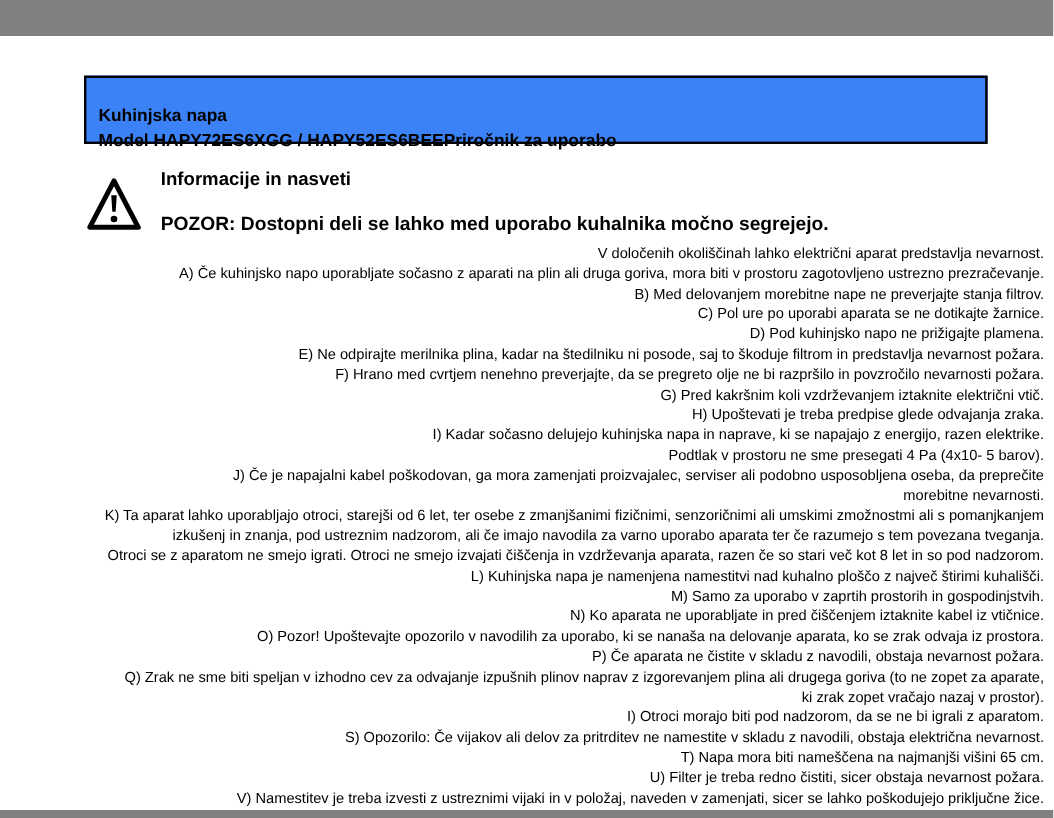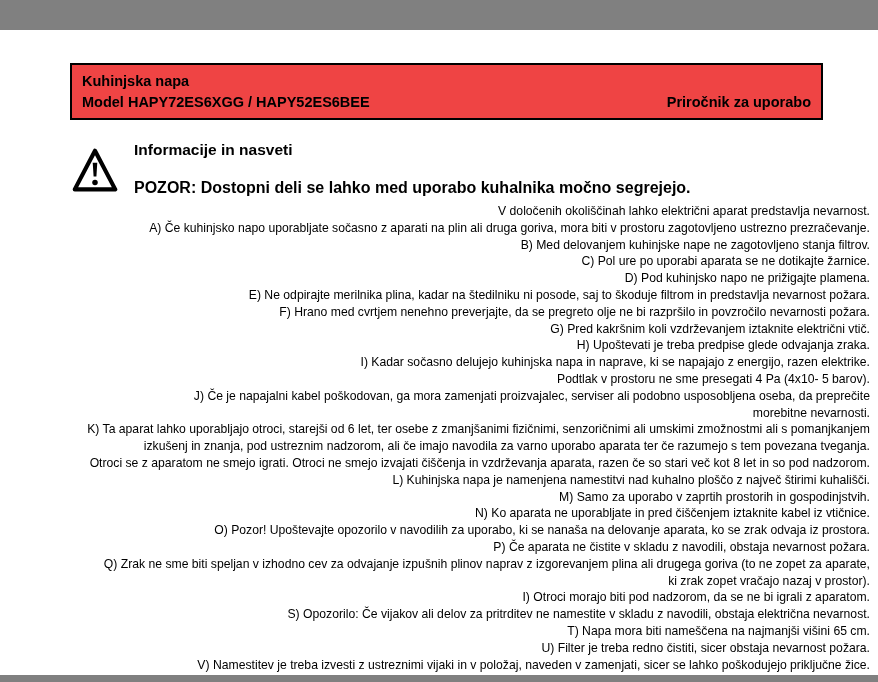--- a/index.html
+++ b/index.html
@@ -14,30 +14,30 @@
   .strip-top {
     position:absolute; top:0; left:0; width:878px; height:30px;
     background:#808080;
   }
   .strip-bottom {
     position:absolute; bottom:0; left:0; width:878px; height:7px;
     background:#808080;
   }
   .header-box {
     position:absolute; left:70px; top:63px; width:753px; height:57px;
-    background:#ef4444;
+    background:#3b82f6;
     border:2px solid #000;
     box-sizing:border-box;
-    padding:7px 10px 0 10px;
+    padding:23px 10px 0 10px;
   }
   .header-product {
     font-size:14.5px; font-weight:bold; line-height:18px;
   }
   .header-row {
-    display:flex; justify-content:space-between; align-items:baseline;
+    display:flex; justify-content:flex-start; align-items:baseline;
     font-size:14.5px; font-weight:bold; line-height:18px; margin-top:3px;
   }
   .warning {
     position:absolute; left:72px; top:138px;
     display:flex; align-items:flex-end;
   }
   .warning-icon-wrap { width:46px; height:48px; flex:0 0 auto; }
   .warning-texts { margin-left:16px; padding-top:3px; }
   .warning-title {
     font-size:15.5px; font-weight:bold; line-height:18px;
@@ -76,21 +76,21 @@
     </div>
     <div class="warning-texts">
       <div class="warning-title">Informacije in nasveti</div>
       <div class="warning-caution">POZOR: Dostopni deli se lahko med uporabo kuhalnika močno segrejejo.</div>
     </div>
   </div>
 
   <div class="body-text">
     <div class="line">V določenih okoliščinah lahko električni aparat predstavlja nevarnost.</div>
     <div class="line">A) Če kuhinjsko napo uporabljate sočasno z aparati na plin ali druga goriva, mora biti v prostoru zagotovljeno ustrezno prezračevanje.</div>
-    <div class="line">B) Med delovanjem kuhinjske nape ne zagotovljeno stanja filtrov.</div>
+    <div class="line">B) Med delovanjem morebitne nape ne preverjajte stanja filtrov.</div>
     <div class="line">C) Pol ure po uporabi aparata se ne dotikajte žarnice.</div>
     <div class="line">D) Pod kuhinjsko napo ne prižigajte plamena.</div>
     <div class="line">E) Ne odpirajte merilnika plina, kadar na štedilniku ni posode, saj to škoduje filtrom in predstavlja nevarnost požara.</div>
     <div class="line">F) Hrano med cvrtjem nenehno preverjajte, da se pregreto olje ne bi razpršilo in povzročilo nevarnosti požara.</div>
     <div class="line">G) Pred kakršnim koli vzdrževanjem iztaknite električni vtič.</div>
     <div class="line">H) Upoštevati je treba predpise glede odvajanja zraka.</div>
     <div class="line">I) Kadar sočasno delujejo kuhinjska napa in naprave, ki se napajajo z energijo, razen elektrike.</div>
     <div class="line">Podtlak v prostoru ne sme presegati 4 Pa (4x10- 5 barov).</div>
     <div class="line">J) Če je napajalni kabel poškodovan, ga mora zamenjati proizvajalec, serviser ali podobno usposobljena oseba, da preprečite</div>
     <div class="line">morebitne nevarnosti.</div>

